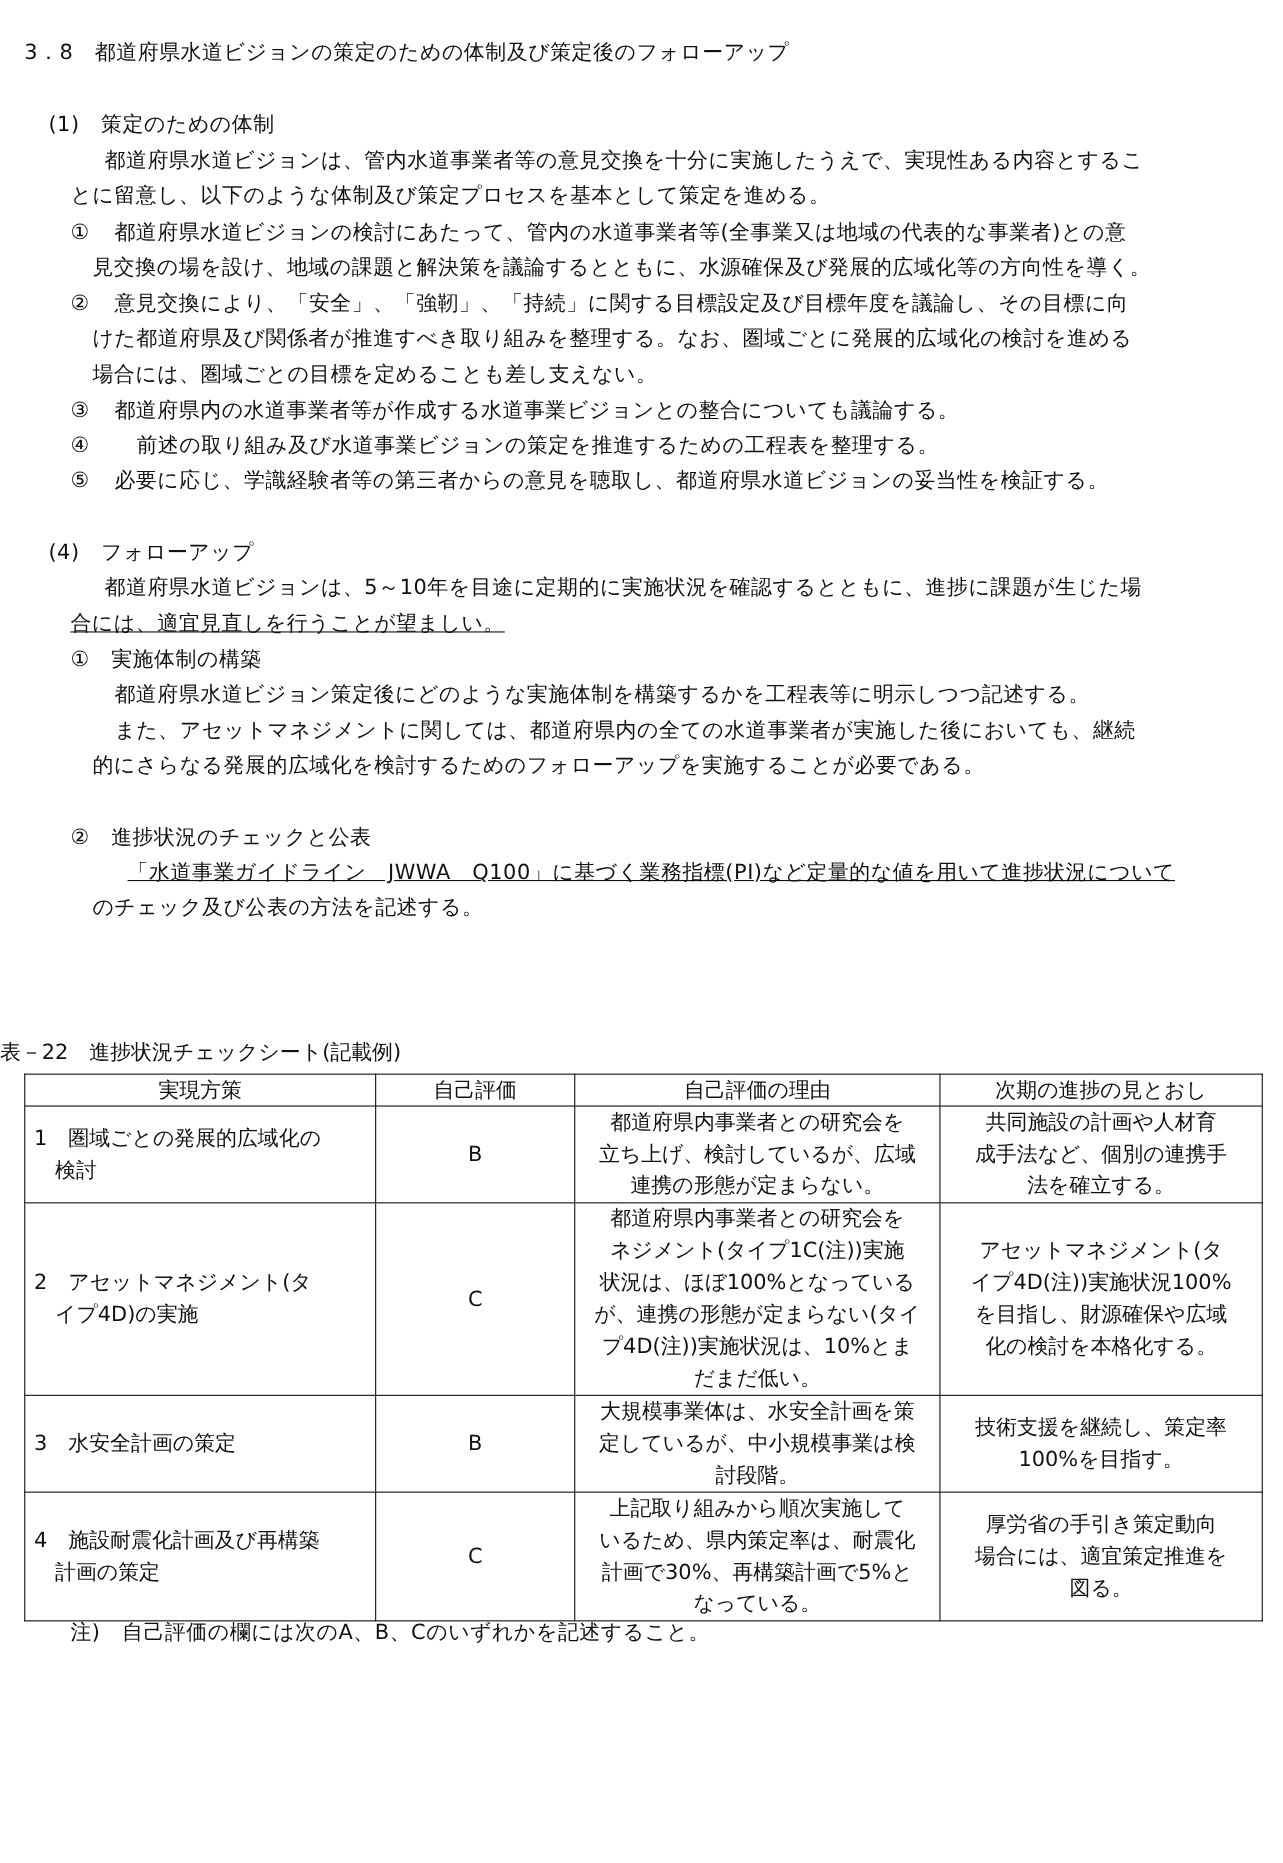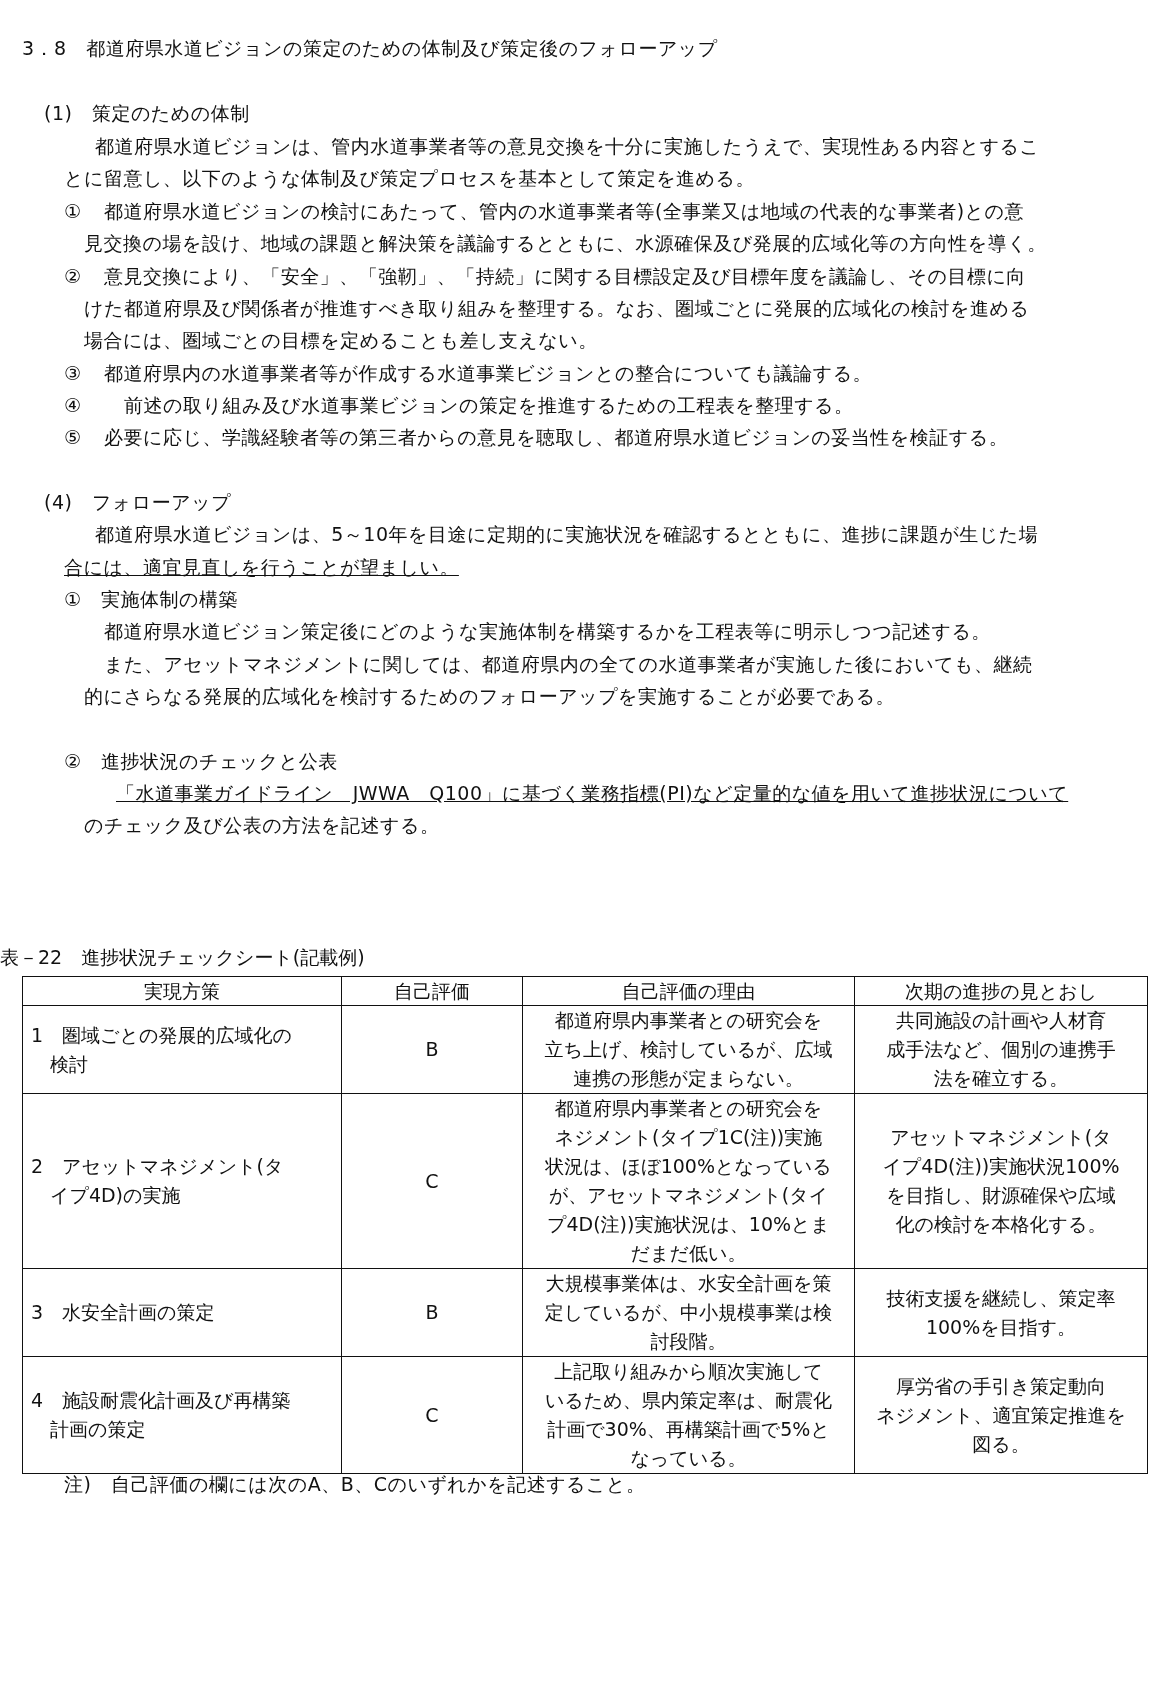--- a/index.html
+++ b/index.html
@@ -91,21 +91,21 @@
     <tr style="height:172px">
       <td class="c-plan">
         <div>2　アセットマネジメント(タ</div>
           <div>　イプ4D)の実施</div>
       </td>
       <td class="c-eval">C</td>
       <td class="c-reason">
         <div>都道府県内事業者との研究会を</div>
           <div>ネジメント(タイプ1C(注))実施</div>
           <div>状況は、ほぼ100%となっている</div>
-          <div>が、アセットマネジメント(タイ</div>
+          <div>が、連携の形態が定まらない(タイ</div>
           <div>プ4D(注))実施状況は、10%とま</div>
           <div>だまだ低い。</div>
       </td>
       <td class="c-next">
         <div>アセットマネジメント(タ</div>
           <div>イプ4D(注))実施状況100%</div>
           <div>を目指し、財源確保や広域</div>
           <div>化の検討を本格化する。</div>
       </td>
     </tr>
@@ -131,20 +131,20 @@
       </td>
       <td class="c-eval">C</td>
       <td class="c-reason">
         <div>上記取り組みから順次実施して</div>
           <div>いるため、県内策定率は、耐震化</div>
           <div>計画で30%、再構築計画で5%と</div>
           <div>なっている。</div>
       </td>
       <td class="c-next">
         <div>厚労省の手引き策定動向</div>
-          <div>ネジメント、適宜策定推進を</div>
+          <div>場合には、適宜策定推進を</div>
           <div>図る。</div>
       </td>
     </tr>
   </tbody>
 </table>
 
 <div class="ln" style="left:64px;top:1472px;">注)　自己評価の欄には次のA、B、Cのいずれかを記述すること。</div>
 
 </body></html>

